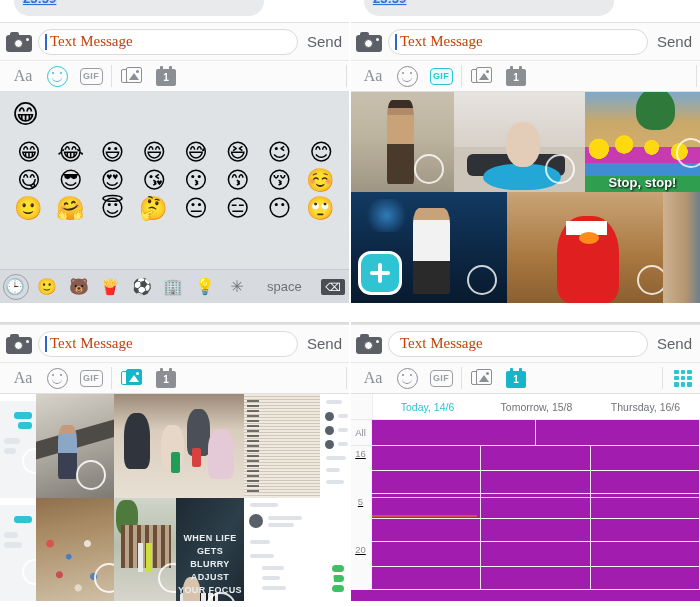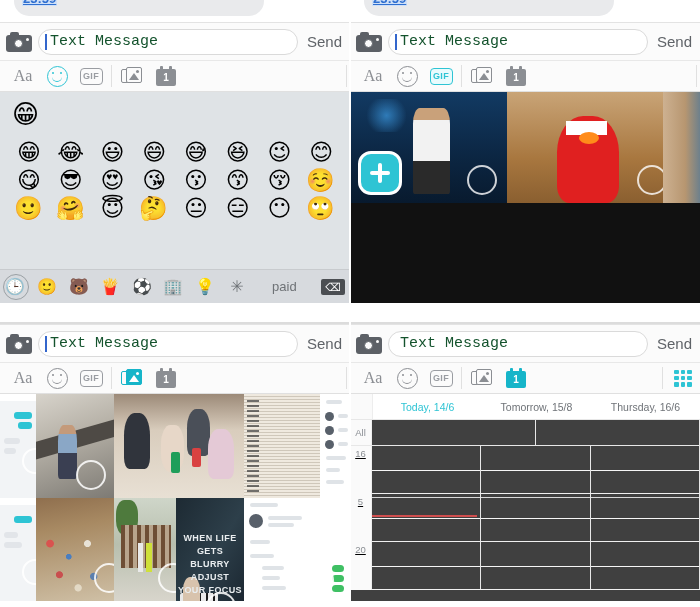--- a/index.html
+++ b/index.html
@@ -133,22 +133,22 @@
   }
   .caret {
     width: 2px; height: 16px;
     background: #3366cc;
     margin-right: 3px;
     flex: 0 0 2px;
   }
   .caret.hidden { visibility: hidden; }
   .msg-placeholder {
     font-size: 15px;
-    color: #14532d;
-    font-family: Liberation Mono, monospace;
+    color: #c2410c;
+    font-family: Liberation Serif, serif;
   }
   .send-btn {
     flex: 0 0 auto;
     font-size: 15px;
     color: #5f6368;
     margin-left: 9px;
     margin-right: 2px;
     white-space: nowrap;
   }
 
@@ -555,21 +555,21 @@
   .sliver .ring { position:absolute; width:26px; height:26px; border-radius:50%; border:2px solid rgba(255,255,255,0.9); box-sizing:border-box; }
   .sliver2 { background:#ffffff; position:relative; overflow:hidden; }
   .sliver2 .line { position:absolute; left:6px; height:4px; border-radius:2px; background:#dfe3e7; }
   .sliver2 .dot { position:absolute; left:5px; width:9px; height:9px; border-radius:50%; background:#58606a; }
   .sliver2 .tgl { position:absolute; right:4px; width:12px; height:7px; border-radius:4px; background:#3fc064; }
 
   
   .cal-panel {
     position: relative;
     height: 207px;
-    background: #404040;
+    background: #a21caf;
     overflow: hidden;
     font-family: "Liberation Sans", sans-serif;
   }
   .cal-header {
     display: flex;
     height: 25px;
     align-items: center;
     border-bottom: 1px solid #e7e7e7;
     background: #ffffff;
   }
@@ -739,21 +739,21 @@
 
       <div class="emoji-bottom-bar">
         <span class="kb-cat sel">🕒</span>
         <span class="kb-cat">🙂</span>
         <span class="kb-cat">🐻</span>
         <span class="kb-cat">🍟</span>
         <span class="kb-cat">⚽</span>
         <span class="kb-cat">🏢</span>
         <span class="kb-cat">💡</span>
         <span class="kb-cat">✳</span>
-        <span class="kb-space">paid</span>
+        <span class="kb-space">space</span>
         <span class="kb-del">
           <span class="kb-del-box">⌫</span>
         </span>
       </div>
     </div>
   </div>
 
   <div class="quad" id="quad-tr">
 
     <div class="convo-strip">
@@ -803,20 +803,39 @@
           <span class="cal-body"></span>
           <span class="cal-num">1</span>
         </span>
       </div>
       <div class="tool-right">
           <div class="tool-sep"></div>
         </div>
     </div>
 
     <div class="gif-panel">
+      <div class="gif-row">
+        <div class="gif-cell sc-dance" style="width:104px;height:100px">
+          <div class="figure"></div>
+          <div class="gif-reticle"></div>
+        </div>
+        <div class="gif-cell sc-baby" style="width:131px;height:100px">
+          <div class="floor"></div>
+            <div class="mat"></div>
+            <div class="ring"></div>
+            <div class="kid"></div>
+          <div class="gif-reticle"></div>
+        </div>
+        <div class="gif-cell sc-simp" style="width:115px;height:100px">
+          <div class="tree"></div>
+            <div class="crowd"></div>
+          <div class="gif-reticle" style="right:-6px;bottom:24px"></div>
+          <div class="gif-caption">Stop, stop!</div>
+        </div>
+      </div>
       <div class="gif-row">
         <div class="gif-cell sc-stage" style="width:157px;height:111px">
           <div class="glow"></div>
             <div class="man"></div>
           <div class="gif-plus"></div>
           <div class="gif-reticle"></div>
         </div>
         <div class="gif-cell sc-elmo" style="width:156px;height:111px">
           <div class="body"></div>
             <div class="eyes"></div>

